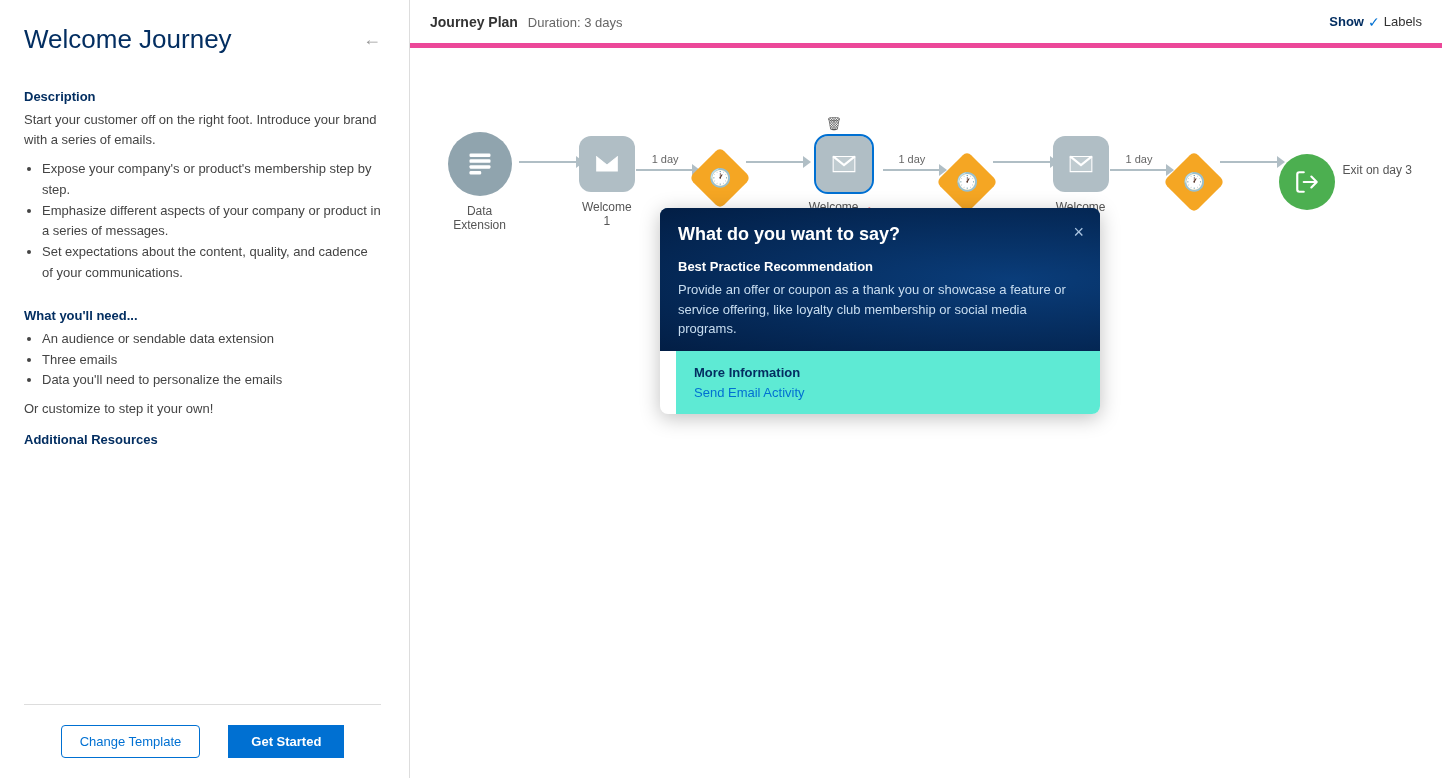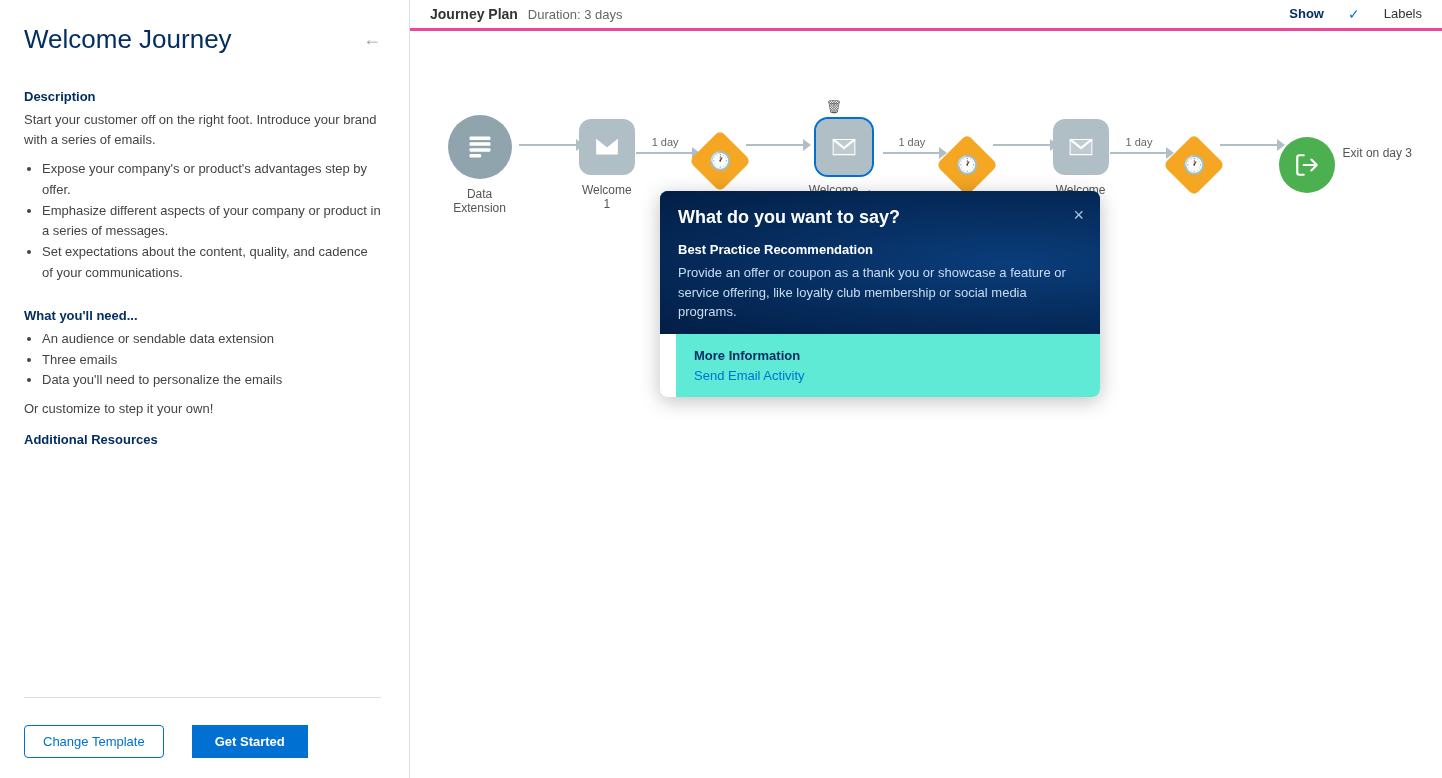--- a/index.html
+++ b/index.html
@@ -94,24 +94,24 @@
       cursor: pointer;
       text-decoration: none;
     }
 
     .left-panel-footer {
       position: absolute;
       bottom: 20px;
       left: 24px;
       right: 28px;
       display: flex;
-      justify-content: flex-start;
+      justify-content: center;
       gap: 28px;
       border-top: 1px solid #ddd;
-      padding-top: 27px;
+      padding-top: 20px;
     }
 
     .btn-outline {
       padding: 8px 18px;
       border: 1px solid #0070d2;
       background: #fff;
       color: #0070d2;
       border-radius: 4px;
       cursor: pointer;
       font-size: 13px;
@@ -132,44 +132,44 @@
     .right-panel {
       flex: 1;
       display: flex;
       flex-direction: column;
       overflow: hidden;
       background: #fff;
     }
 
     .journey-header {
       padding: 10px 20px;
-      border-bottom: 3px solid #ec4899;
+      border-bottom: 5px solid #ec4899;
       display: flex;
       align-items: center;
       justify-content: space-between;
-      height: 31px;
+      height: 48px;
     }
 
     .journey-title {
       font-size: 14px;
       color: #333;
       font-weight: 600;
     }
 
     .journey-duration {
       font-size: 13px;
       color: #666;
       font-weight: normal;
       margin-left: 6px;
     }
 
     .show-labels-area {
       display: flex;
       align-items: flex-start;
-      gap: 24px;
+      gap: 4px;
       font-size: 13px;
       color: #333;
     }
 
     .show-label {
       font-weight: 600;
       color: #032e61;
     }
 
     .check-icon {
@@ -397,21 +397,21 @@
   <div class="left-panel">
     <div class="page-title">
       <span>Welcome Journey</span>
       <span class="back-arrow">←</span>
     </div>
 
     <div class="section-label">Description</div>
     <p class="description-text">Start your customer off on the right foot. Introduce your brand with a series of emails.</p>
 
     <ul class="bullet-list">
-      <li>Expose your company's or product's advantages step by offer.</li>
+      <li>Expose your company's or product's membership step by step.</li>
       <li>Emphasize different aspects of your company or product in a series of messages.</li>
       <li>Set expectations about the content, quality, and cadence of your communications.</li>
     </ul>
 
     <div class="section-label">What you'll need...</div>
     <ul class="bullet-list">
       <li>An audience or sendable data extension</li>
       <li>Three emails</li>
       <li>Data you'll need to personalize the emails</li>
     </ul>

